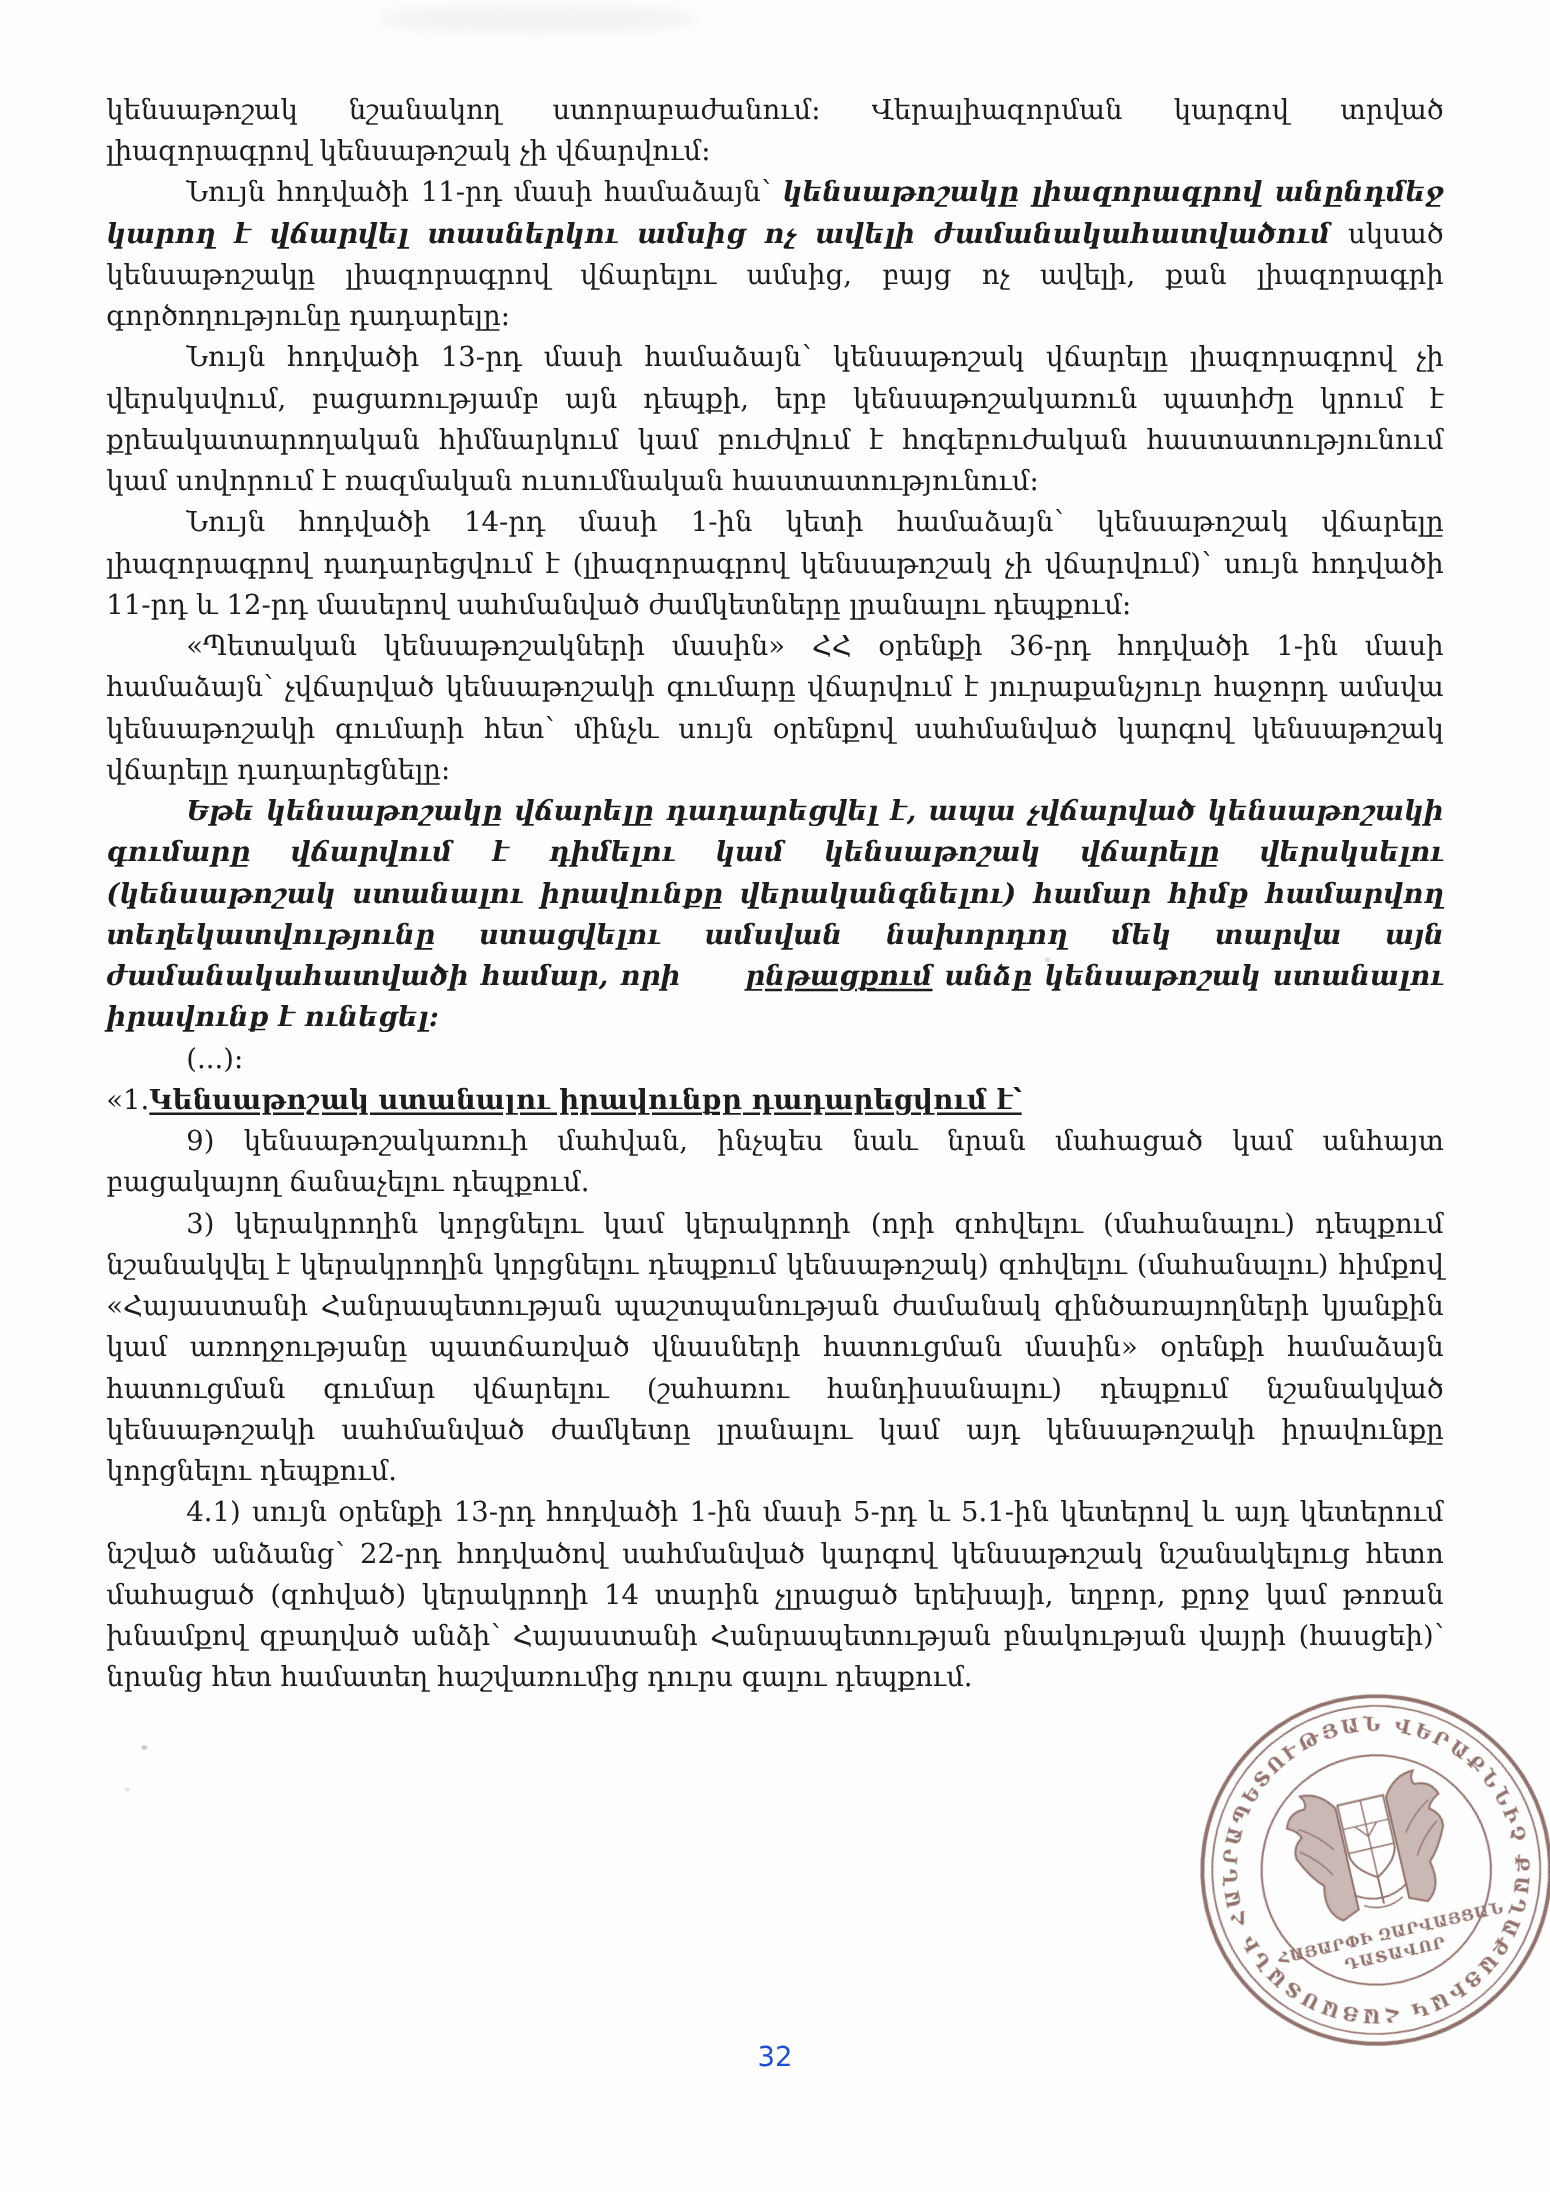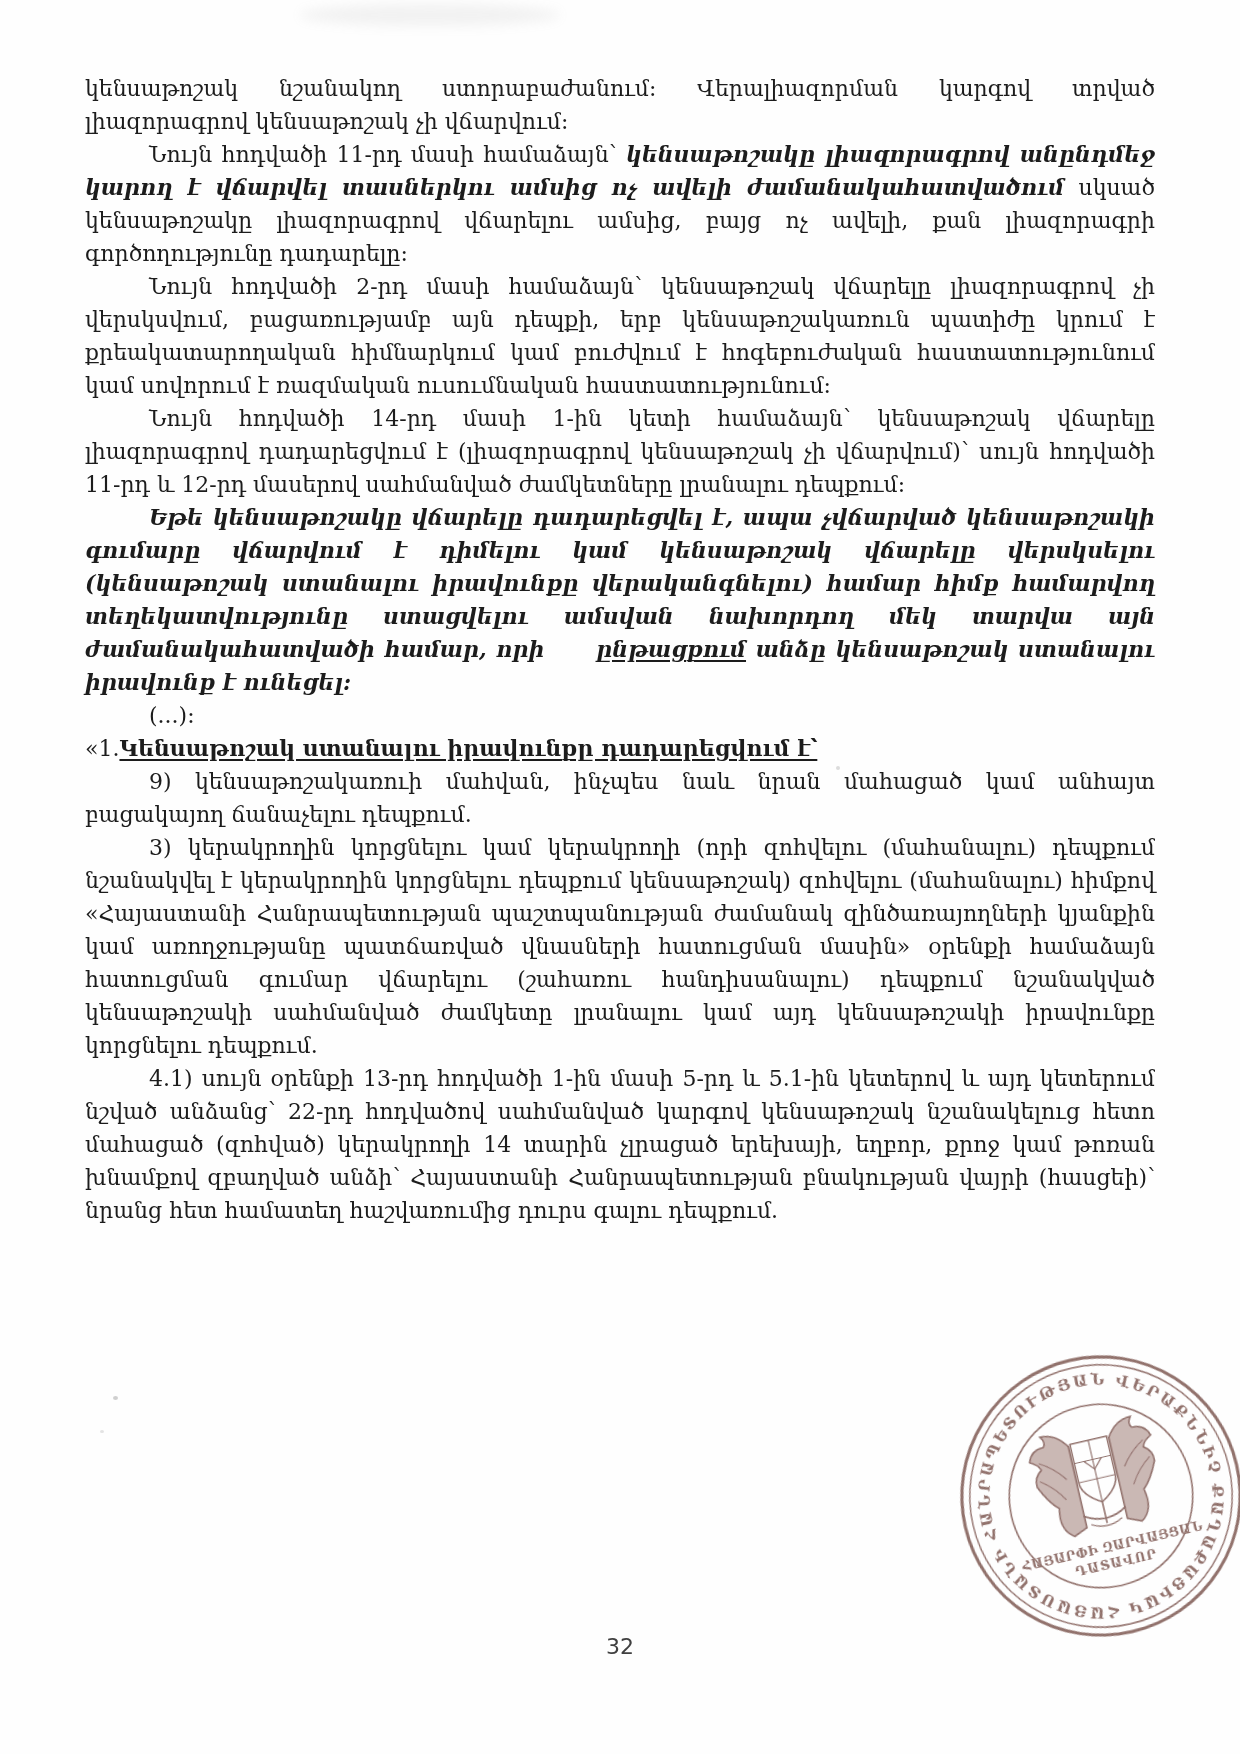--- a/index.html
+++ b/index.html
@@ -8,21 +8,21 @@
   .page{position:absolute;inset:0;background:#fefefe;text-decoration:underline;}
   .textblock{position:absolute;left:85px;top:72px;width:1070px;
              font-size:22px;line-height:33px;text-align:justify;}
   .textblock p{margin:0;text-indent:64px;}
   .textblock p.noindent{text-indent:0;}
   .bi{font-weight:bold;font-style:italic;}
   .bu{font-weight:bold;text-decoration:underline;text-decoration-thickness:2px;text-underline-offset:3px;}
   .itpar{font-weight:bold;font-style:italic;}
   .u{text-decoration:underline;text-decoration-thickness:1.5px;text-underline-offset:3px;margin-left:42px;}
   .pagenum{position:absolute;left:0;width:100%;top:1634px;text-align:center;
-           font-size:22px;font-family:"DejaVu Sans","Liberation Sans",sans-serif;color:#404040;}
+           font-size:22px;font-family:"DejaVu Sans","Liberation Sans",sans-serif;color:#1d4ed8;}
   .stamp{position:absolute;left:953px;top:1348px;width:296px;height:296px;
          transform:rotate(-13deg);opacity:0.82;mix-blend-mode:multiply;pointer-events:none;}
   .smudge{position:absolute;background:#9a9a9a;opacity:.12;filter:blur(6px);border-radius:50%;}
   .speck{position:absolute;background:#777;opacity:.35;border-radius:50%;}
 </style>
 </head>
 <body>
 
 <div class="page">
 
@@ -31,24 +31,25 @@
   <div class="speck" style="left:100px;top:1430px;width:4px;height:3px;opacity:.2;"></div>
   <div class="speck" style="left:836px;top:766px;width:4px;height:4px;opacity:.25;"></div>
 
   <div class="textblock">
 
     <p class="noindent"><span>կենսաթոշակ նշանակող ստորաբաժանում: Վերալիազորման կարգով տրված լիազորագրով կենսաթոշակ չի վճարվում:</span></p>
 
     <p><span>Նույն հոդվածի 11-րդ մասի համաձայն՝ </span><span class="bi">կենսաթոշակը լիազորագրով անընդմեջ կարող է վճարվել տասներկու ամսից ոչ ավելի ժամանակահատվածում</span><span> սկսած կենսաթոշակը լիազորագրով վճարելու ամսից, բայց ոչ ավելի, քան լիազորագրի գործողությունը դադարելը:</span></p>
 
 
-    <p><span>Նույն հոդվածի 2-րդ մասի համաձայն՝ կենսաթոշակ վճարելը լիազորագրով չի վերսկսվում, բացառությամբ այն դեպքի, երբ կենսաթոշակառուն պատիժը կրում է քրեակատարողական հիմնարկում կամ բուժվում է հոգեբուժական հաստատությունում կամ սովորում է ռազմական ուսումնական հաստատությունում:</span></p>
+    <p><span>Նույն հոդվածի 13-րդ մասի համաձայն՝ կենսաթոշակ վճարելը լիազորագրով չի վերսկսվում, բացառությամբ այն դեպքի, երբ կենսաթոշակառուն պատիժը կրում է քրեակատարողական հիմնարկում կամ բուժվում է հոգեբուժական հաստատությունում կամ սովորում է ռազմական ուսումնական հաստատությունում:</span></p>
 
     <p><span>Նույն հոդվածի 14-րդ մասի 1-ին կետի համաձայն՝ կենսաթոշակ վճարելը լիազորագրով դադարեցվում է (լիազորագրով կենսաթոշակ չի վճարվում)՝ սույն հոդվածի 11-րդ և 12-րդ մասերով սահմանված ժամկետները լրանալու դեպքում:</span></p>
 
+    <p><span>«Պետական կենսաթոշակների մասին» ՀՀ օրենքի 36-րդ հոդվածի 1-ին մասի համաձայն՝ չվճարված կենսաթոշակի գումարը վճարվում է յուրաքանչյուր հաջորդ ամսվա կենսաթոշակի գումարի հետ՝ մինչև սույն օրենքով սահմանված կարգով կենսաթոշակ վճարելը դադարեցնելը:</span></p>
 
     <p class="itpar"><span>Եթե կենսաթոշակը վճարելը դադարեցվել է, ապա չվճարված կենսաթոշակի գումարը վճարվում է դիմելու կամ կենսաթոշակ վճարելը վերսկսելու (կենսաթոշակ ստանալու իրավունքը վերականգնելու) համար հիմք համարվող տեղեկատվությունը ստացվելու ամսվան նախորդող մեկ տարվա այն ժամանակահատվածի համար, որի </span><span class="u">ընթացքում</span><span> անձը կենսաթոշակ ստանալու իրավունք է ունեցել:</span></p>
 
     <p><span>(...):</span></p>
 
 
     <p class="noindent"><span>«1.</span><span class="bu">Կենսաթոշակ ստանալու իրավունքը դադարեցվում է՝</span></p>
 
     <p><span>9) կենսաթոշակառուի մահվան, ինչպես նաև նրան մահացած կամ անհայտ բացակայող ճանաչելու դեպքում.</span></p>
 

